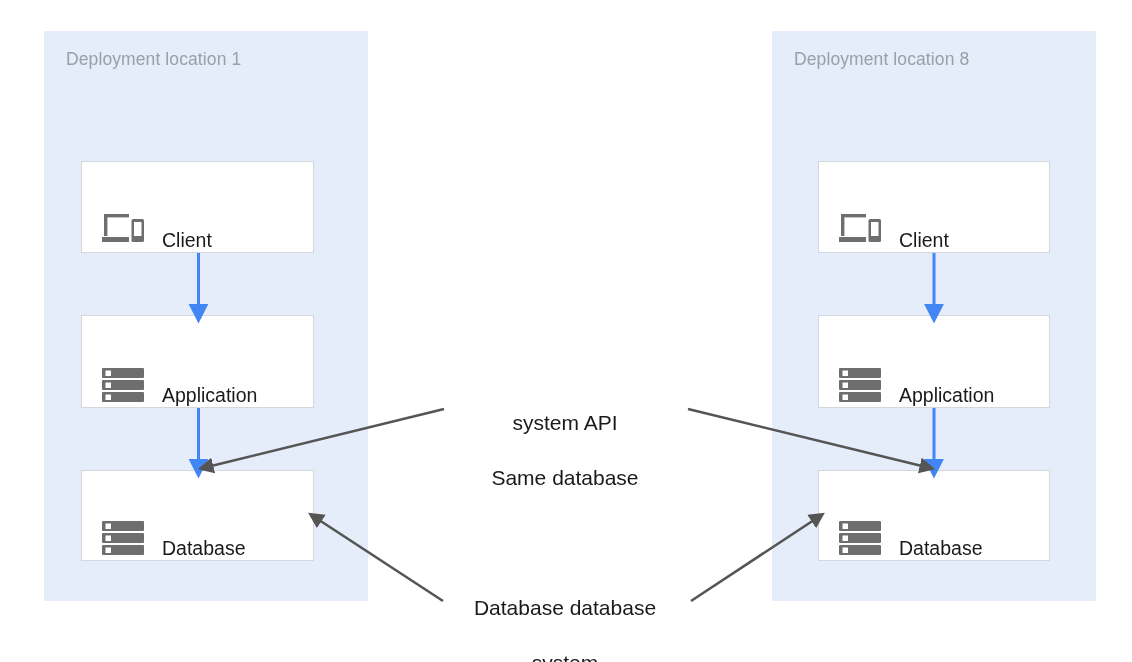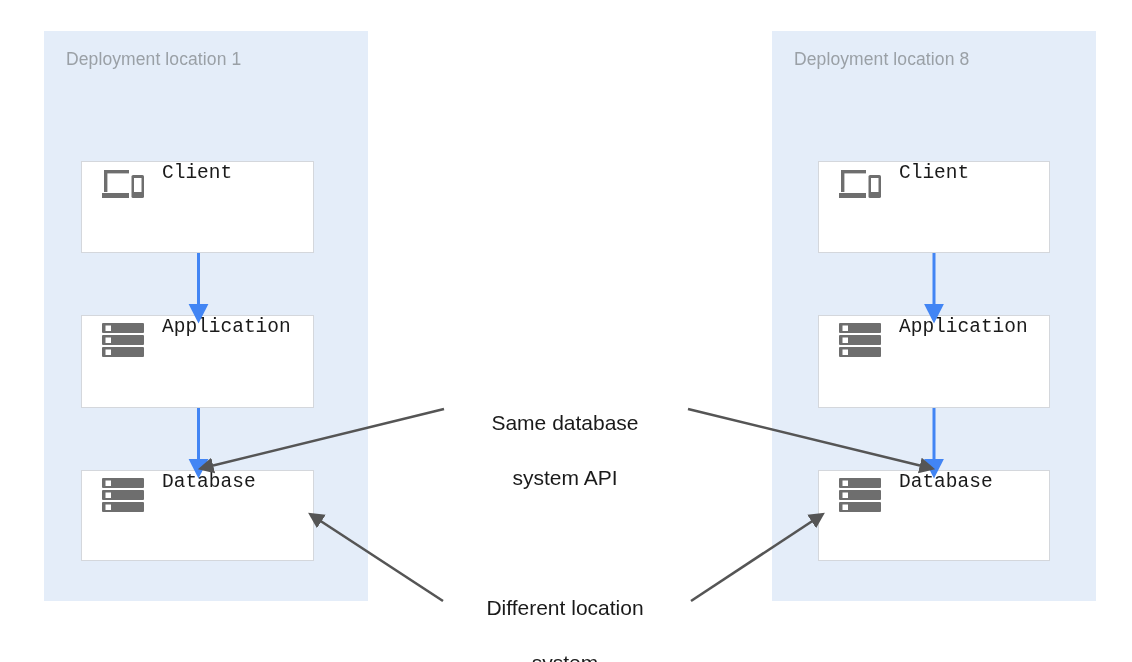--- a/index.html
+++ b/index.html
@@ -25,23 +25,22 @@
     letter-spacing:0.1px;
     white-space:nowrap;
   }
 
   .node{
     position:absolute;
     background:#ffffff;
     border:1px solid #d4d7dc;
     box-sizing:border-box;
     display:flex;
-    align-items:flex-start;
+    align-items:flex-end;
     justify-content:flex-start;
-    font-family:Liberation Mono, monospace;
   }
   .node-icon{
     width:46px;height:46px;
     margin-left:18px;
     flex:0 0 auto;
     display:block;
   }
   .node-label{
     font-size:19.5px;
     color:#1a1a1a;
@@ -196,22 +195,22 @@
     <line x1="934" y1="408" x2="934" y2="468" stroke="#4285f4" stroke-width="3" marker-end="url(#blueHead)"></line>
 
     <line x1="444" y1="409" x2="207" y2="467" stroke="#555555" stroke-width="2.6" marker-end="url(#grayHead)"></line>
     <line x1="688" y1="409" x2="926" y2="467" stroke="#555555" stroke-width="2.6" marker-end="url(#grayHead)"></line>
 
     <line x1="443" y1="601" x2="316" y2="518" stroke="#555555" stroke-width="2.6" marker-end="url(#grayHead)"></line>
     <line x1="691" y1="601" x2="817" y2="518" stroke="#555555" stroke-width="2.6" marker-end="url(#grayHead)"></line>
   </svg>
 
   <div class="annot" style="left:440px;top:381px;width:250px;">
+    <div>system API</div>
     <div>Same database</div>
-    <div>system API</div>
   </div>
 
   <div class="annot" style="left:440px;top:566px;width:250px;">
-    <div>Different location</div>
+    <div>Database database</div>
     <div>system</div>
   </div>
 
 </div>
 
 </body></html>

